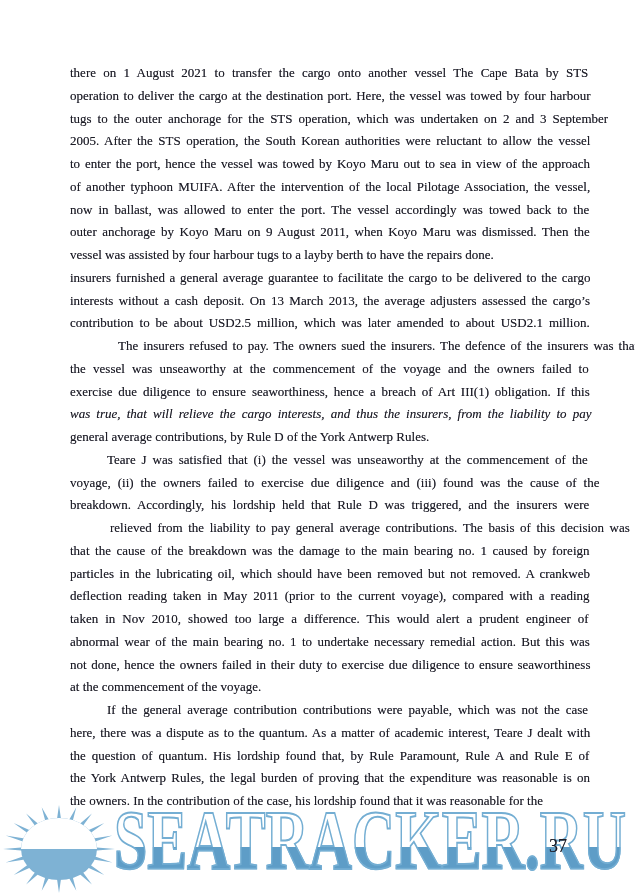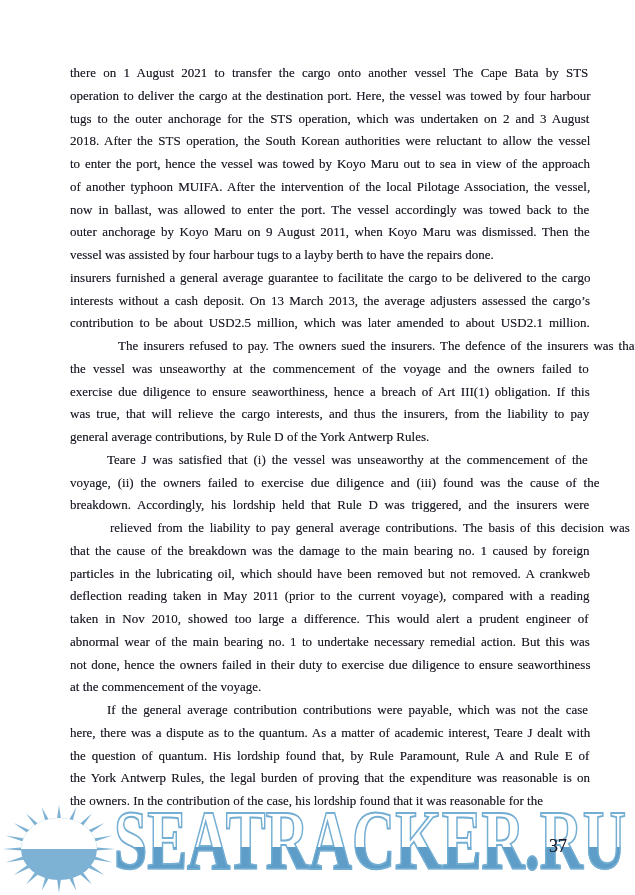--- a/index.html
+++ b/index.html
@@ -62,34 +62,34 @@
       </svg>
     <div id="wm-text" class="wm-text" style="transform: scaleX(0.711559);">
       <span id="wm-outline" class="wm-copy wm-outline" style="-webkit-text-stroke: 2px rgb(116, 174, 211);">SEATRACKER.RU</span>
       <span id="wm-solid" class="wm-copy wm-solid" style="-webkit-text-stroke: 1.5px rgb(116, 174, 211); color: rgb(94, 157, 199);">SEATRACKER.RU</span>
     </div>
   </div>
 
   <div id="text-block" class="text-block" style="color: rgb(29, 29, 38);">
       <div class="line"><span style="word-spacing: 3.99219px;">there on 1 August 2021 to transfer the cargo onto another vessel The Cape Bata by STS</span></div>
       <div class="line"><span style="word-spacing: 1.18457px;">operation to deliver the cargo at the destination port. Here, the vessel was towed by four harbour</span></div>
-      <div class="line"><span style="word-spacing: 2.65137px;">tugs to the outer anchorage for the STS operation, which was undertaken on 2 and 3 August</span></div>
-      <div class="line"><span style="word-spacing: 2.25335px;">2018. After the STS operation, the South Korean authorities were reluctant to allow the vessel</span></div>
+      <div class="line"><span style="word-spacing: 2.65137px;">tugs to the outer anchorage for the STS operation, which was undertaken on 2 and 3 September</span></div>
+      <div class="line"><span style="word-spacing: 2.25335px;">2005. After the STS operation, the South Korean authorities were reluctant to allow the vessel</span></div>
       <div class="line"><span style="word-spacing: 1.52878px;">to enter the port, hence the vessel was towed by Koyo Maru out to sea in view of the approach</span></div>
       <div class="line"><span style="word-spacing: 2.03606px;">of another typhoon MUIFA. After the intervention of the local Pilotage Association, the vessel,</span></div>
       <div class="line"><span style="word-spacing: 2.77539px;">now in ballast, was allowed to enter the port. The vessel accordingly was towed back to the</span></div>
       <div class="line"><span style="word-spacing: 2.23021px;">outer anchorage by Koyo Maru on 9 August 2011, when Koyo Maru was dismissed. Then the</span></div>
       <div class="line para-end"><span>vessel was assisted by four harbour tugs to a layby berth to have the repairs done.</span></div>
       <div class="line"><span style="word-spacing: 1.39792px;">insurers furnished a general average guarantee to facilitate the cargo to be delivered to the cargo</span></div>
       <div class="line"><span style="word-spacing: 2.13839px;">interests without a cash deposit. On 13 March 2013, the average adjusters assessed the cargo’s</span></div>
       <div class="line"><span style="word-spacing: 2.73077px;">contribution to be about USD2.5 million, which was later amended to about USD2.1 million.</span></div>
       <div class="line"><span style="word-spacing: 1.72266px; margin-left: 48px;">The insurers refused to pay. The owners sued the insurers. The defence of the insurers was that</span></div>
       <div class="line"><span style="word-spacing: 3.94308px;">the vessel was unseaworthy at the commencement of the voyage and the owners failed to</span></div>
       <div class="line"><span style="word-spacing: 2.51897px;">exercise due diligence to ensure seaworthiness, hence a breach of Art III(1) obligation. If this</span></div>
-      <div class="line"><span style="word-spacing: 2.88184px;">was true, that will relieve the cargo interests, and thus the insurers, from the liability to pay</span></div>
+      <div class="line"><span style="word-spacing: 2.88184px; font-style: italic;">was true, that will relieve the cargo interests, and thus the insurers, from the liability to pay</span></div>
       <div class="line para-end"><span>general average contributions, by Rule D of the York Antwerp Rules.</span></div>
       <div class="line indent"><span style="word-spacing: 2.68973px;">Teare J was satisfied that (i) the vessel was unseaworthy at the commencement of the</span></div>
       <div class="line"><span style="word-spacing: 3.64551px;">voyage, (ii) the owners failed to exercise due diligence and (iii) found was the cause of the</span></div>
       <div class="line"><span style="word-spacing: 3.40625px;">breakdown. Accordingly, his lordship held that Rule D was triggered, and the insurers were</span></div>
       <div class="line"><span style="word-spacing: 2.31138px; margin-left: 40px;">relieved from the liability to pay general average contributions. The basis of this decision was</span></div>
       <div class="line"><span style="word-spacing: 2.3171px;">that the cause of the breakdown was the damage to the main bearing no. 1 caused by foreign</span></div>
       <div class="line"><span style="word-spacing: 2.12277px;">particles in the lubricating oil, which should have been removed but not removed. A crankweb</span></div>
       <div class="line"><span style="word-spacing: 2.77344px;">deflection reading taken in May 2011 (prior to the current voyage), compared with a reading</span></div>
       <div class="line"><span style="word-spacing: 3.79375px;">taken in Nov 2010, showed too large a difference. This would alert a prudent engineer of</span></div>
       <div class="line"><span style="word-spacing: 2.14375px;">abnormal wear of the main bearing no. 1 to undertake necessary remedial action. But this was</span></div>

